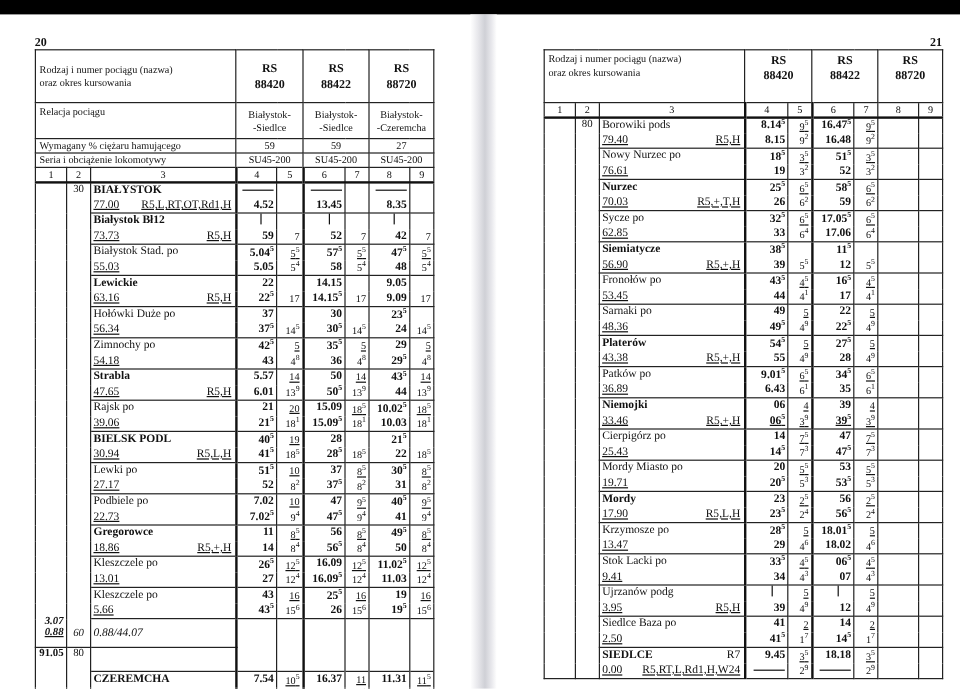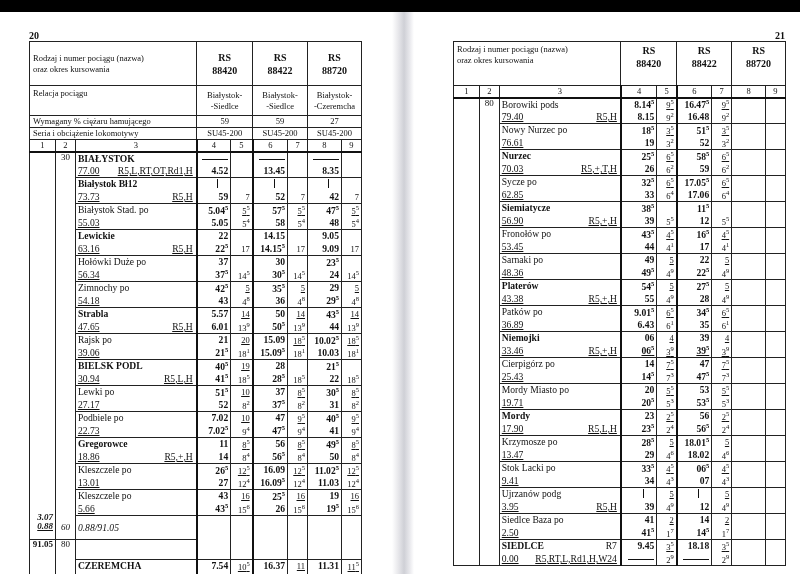--- a/index.html
+++ b/index.html
@@ -367,21 +367,21 @@
         <td class="d noline-t">15<sup>6</sup></td>
         <td class="t noline-t">19<sup>5</sup></td>
         <td class="d noline-t">15<sup>6</sup></td>
       </tr>
       <tr style="height: 24px; font-style: italic;">
         <td class="ldist" style="border-top: none;">
           <div style="margin-top: -10px;">3.07</div>
           <div style="text-decoration: underline;">0.88</div>
         </td>
         <td class="grad" style="border-top: none;">60</td>
-        <td class="st">0.88/91.05</td>
+        <td class="st">0.88/44.07</td>
         <td class="thick-l" rowspan="2" style="border-bottom: none;"></td>
         <td class=" thick-r" rowspan="2" style="border-bottom: none;"></td>
         <td rowspan="2" style="border-bottom: none;"></td>
         <td rowspan="2" style="border-bottom: none;"></td>
         <td rowspan="2" style="border-bottom: none;"></td>
         <td rowspan="2" style="border-bottom: none;"></td>
       </tr>
       <tr style="height: 20px;">
         <td class="ldist" rowspan="3" style="vertical-align: top;">91.05</td>
         <td class="grad" rowspan="3" style="vertical-align: top;">80</td>

